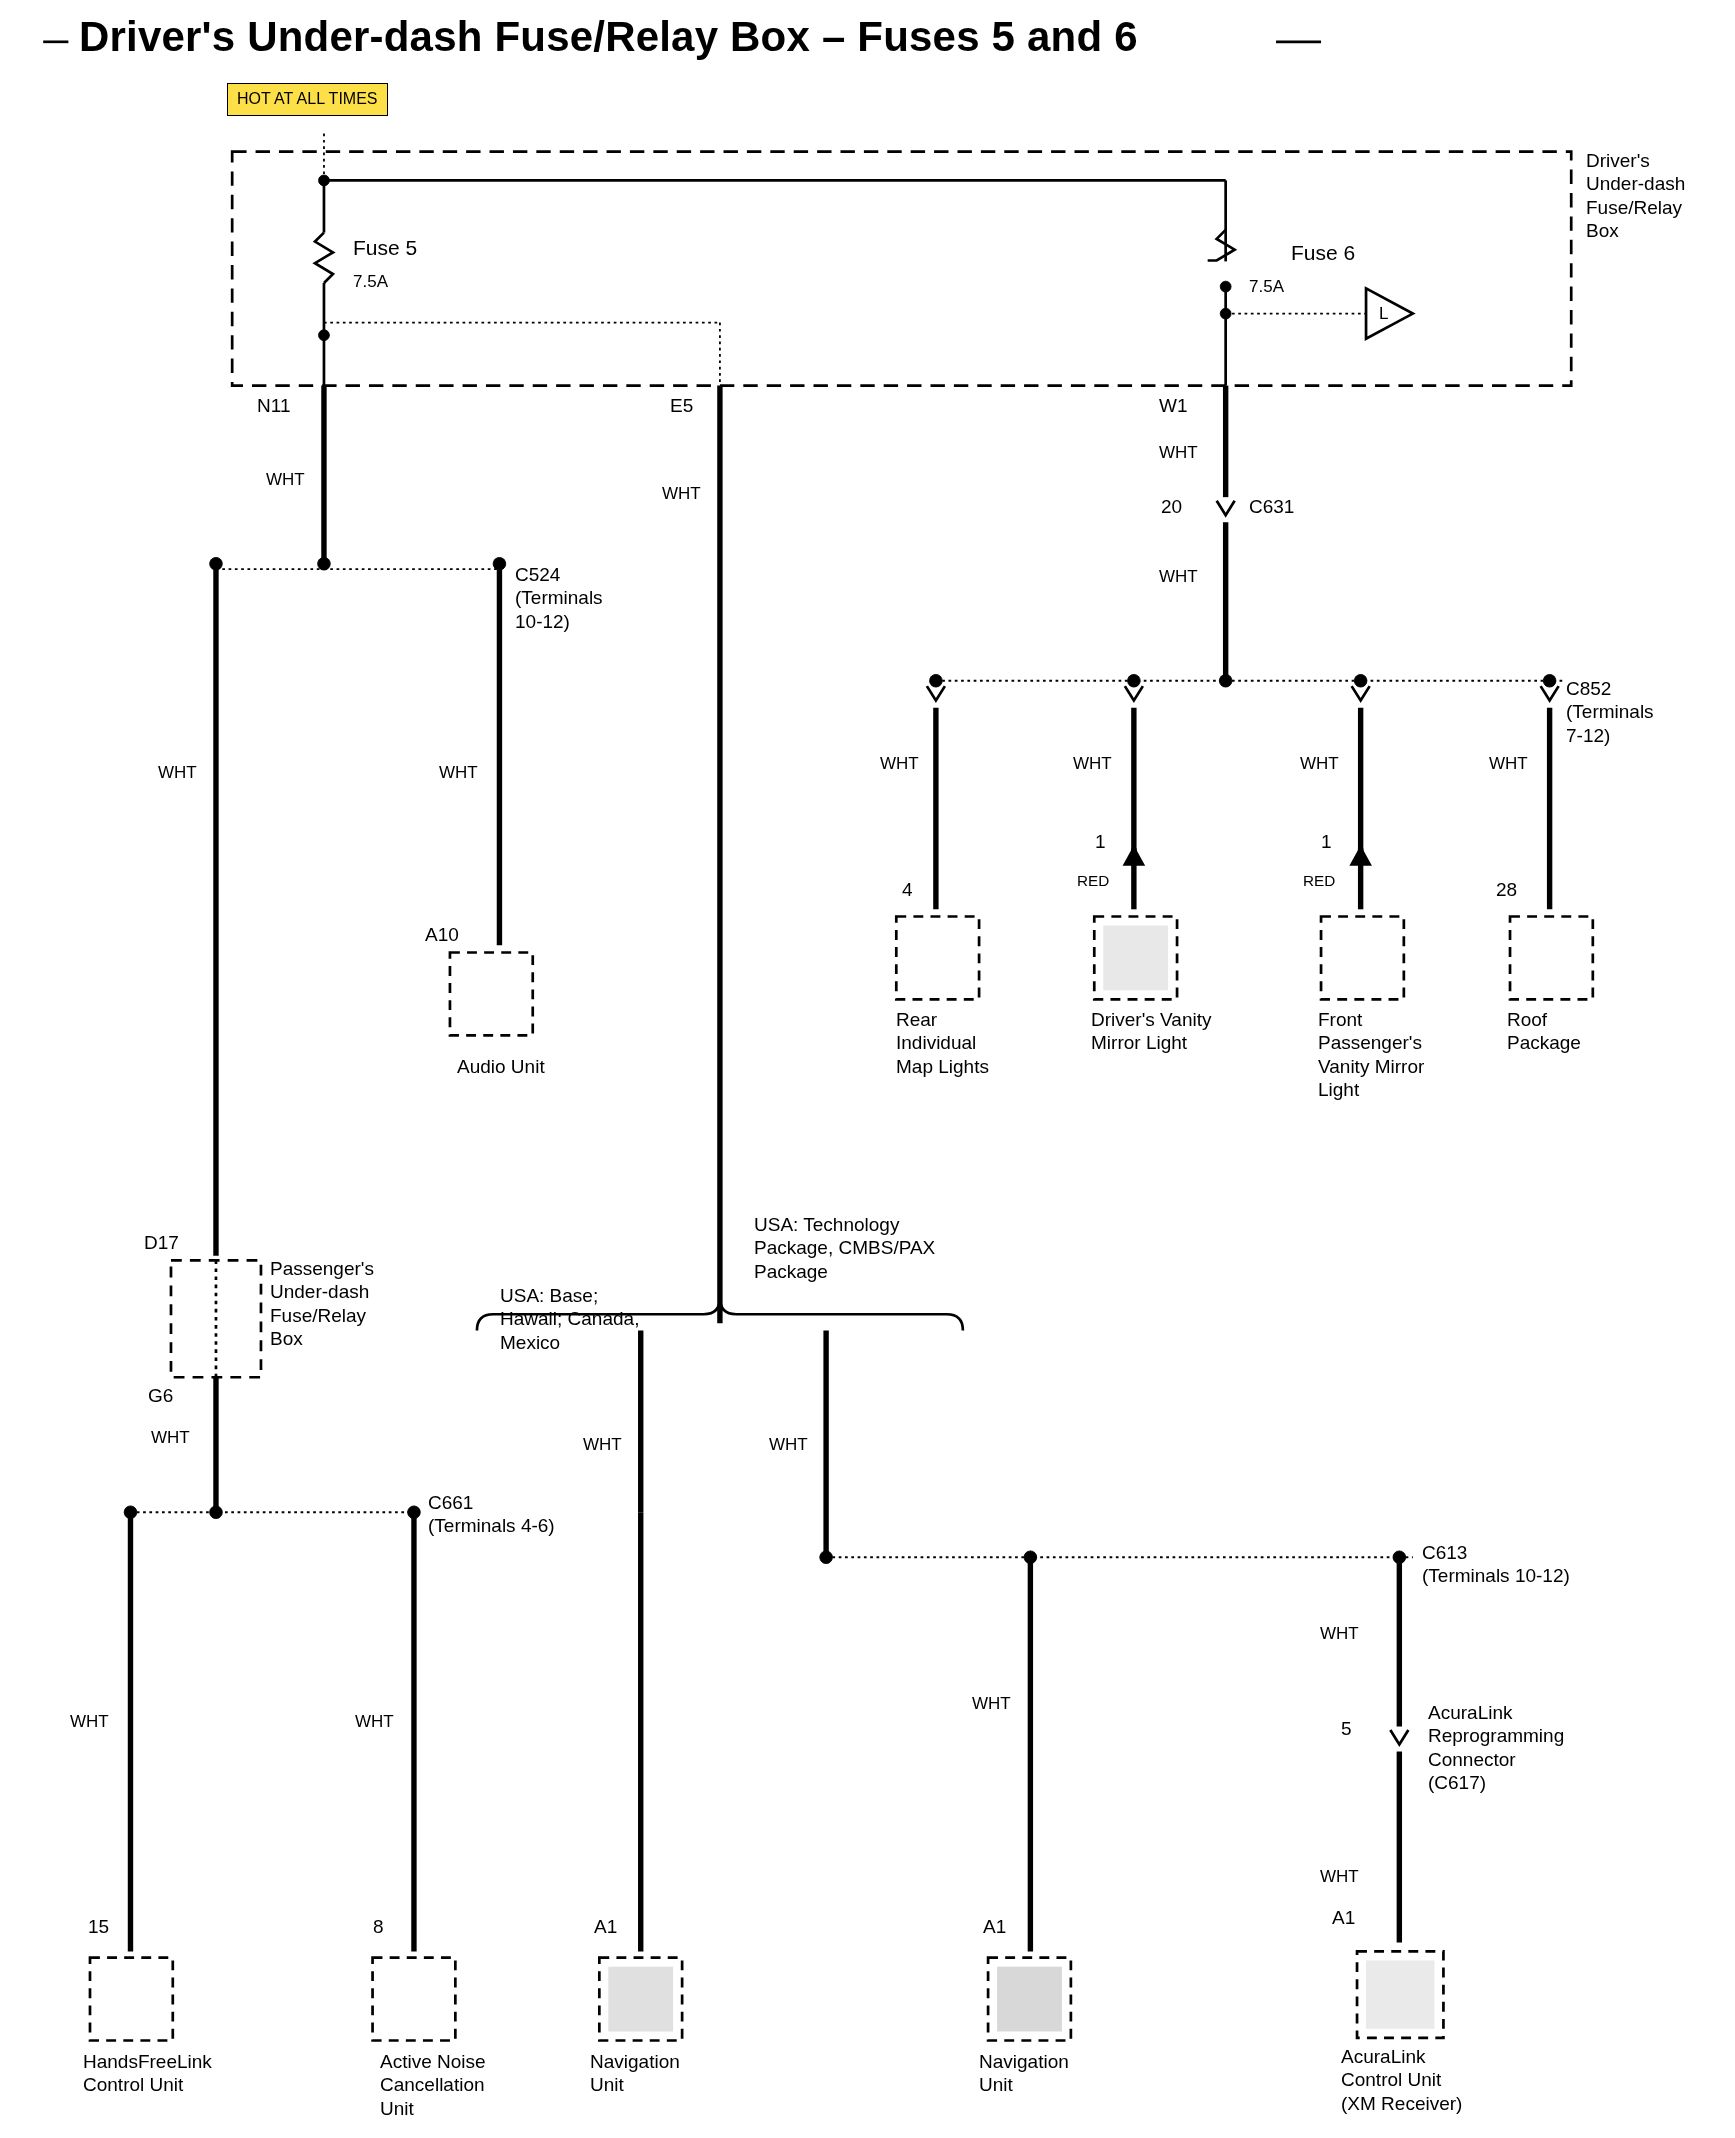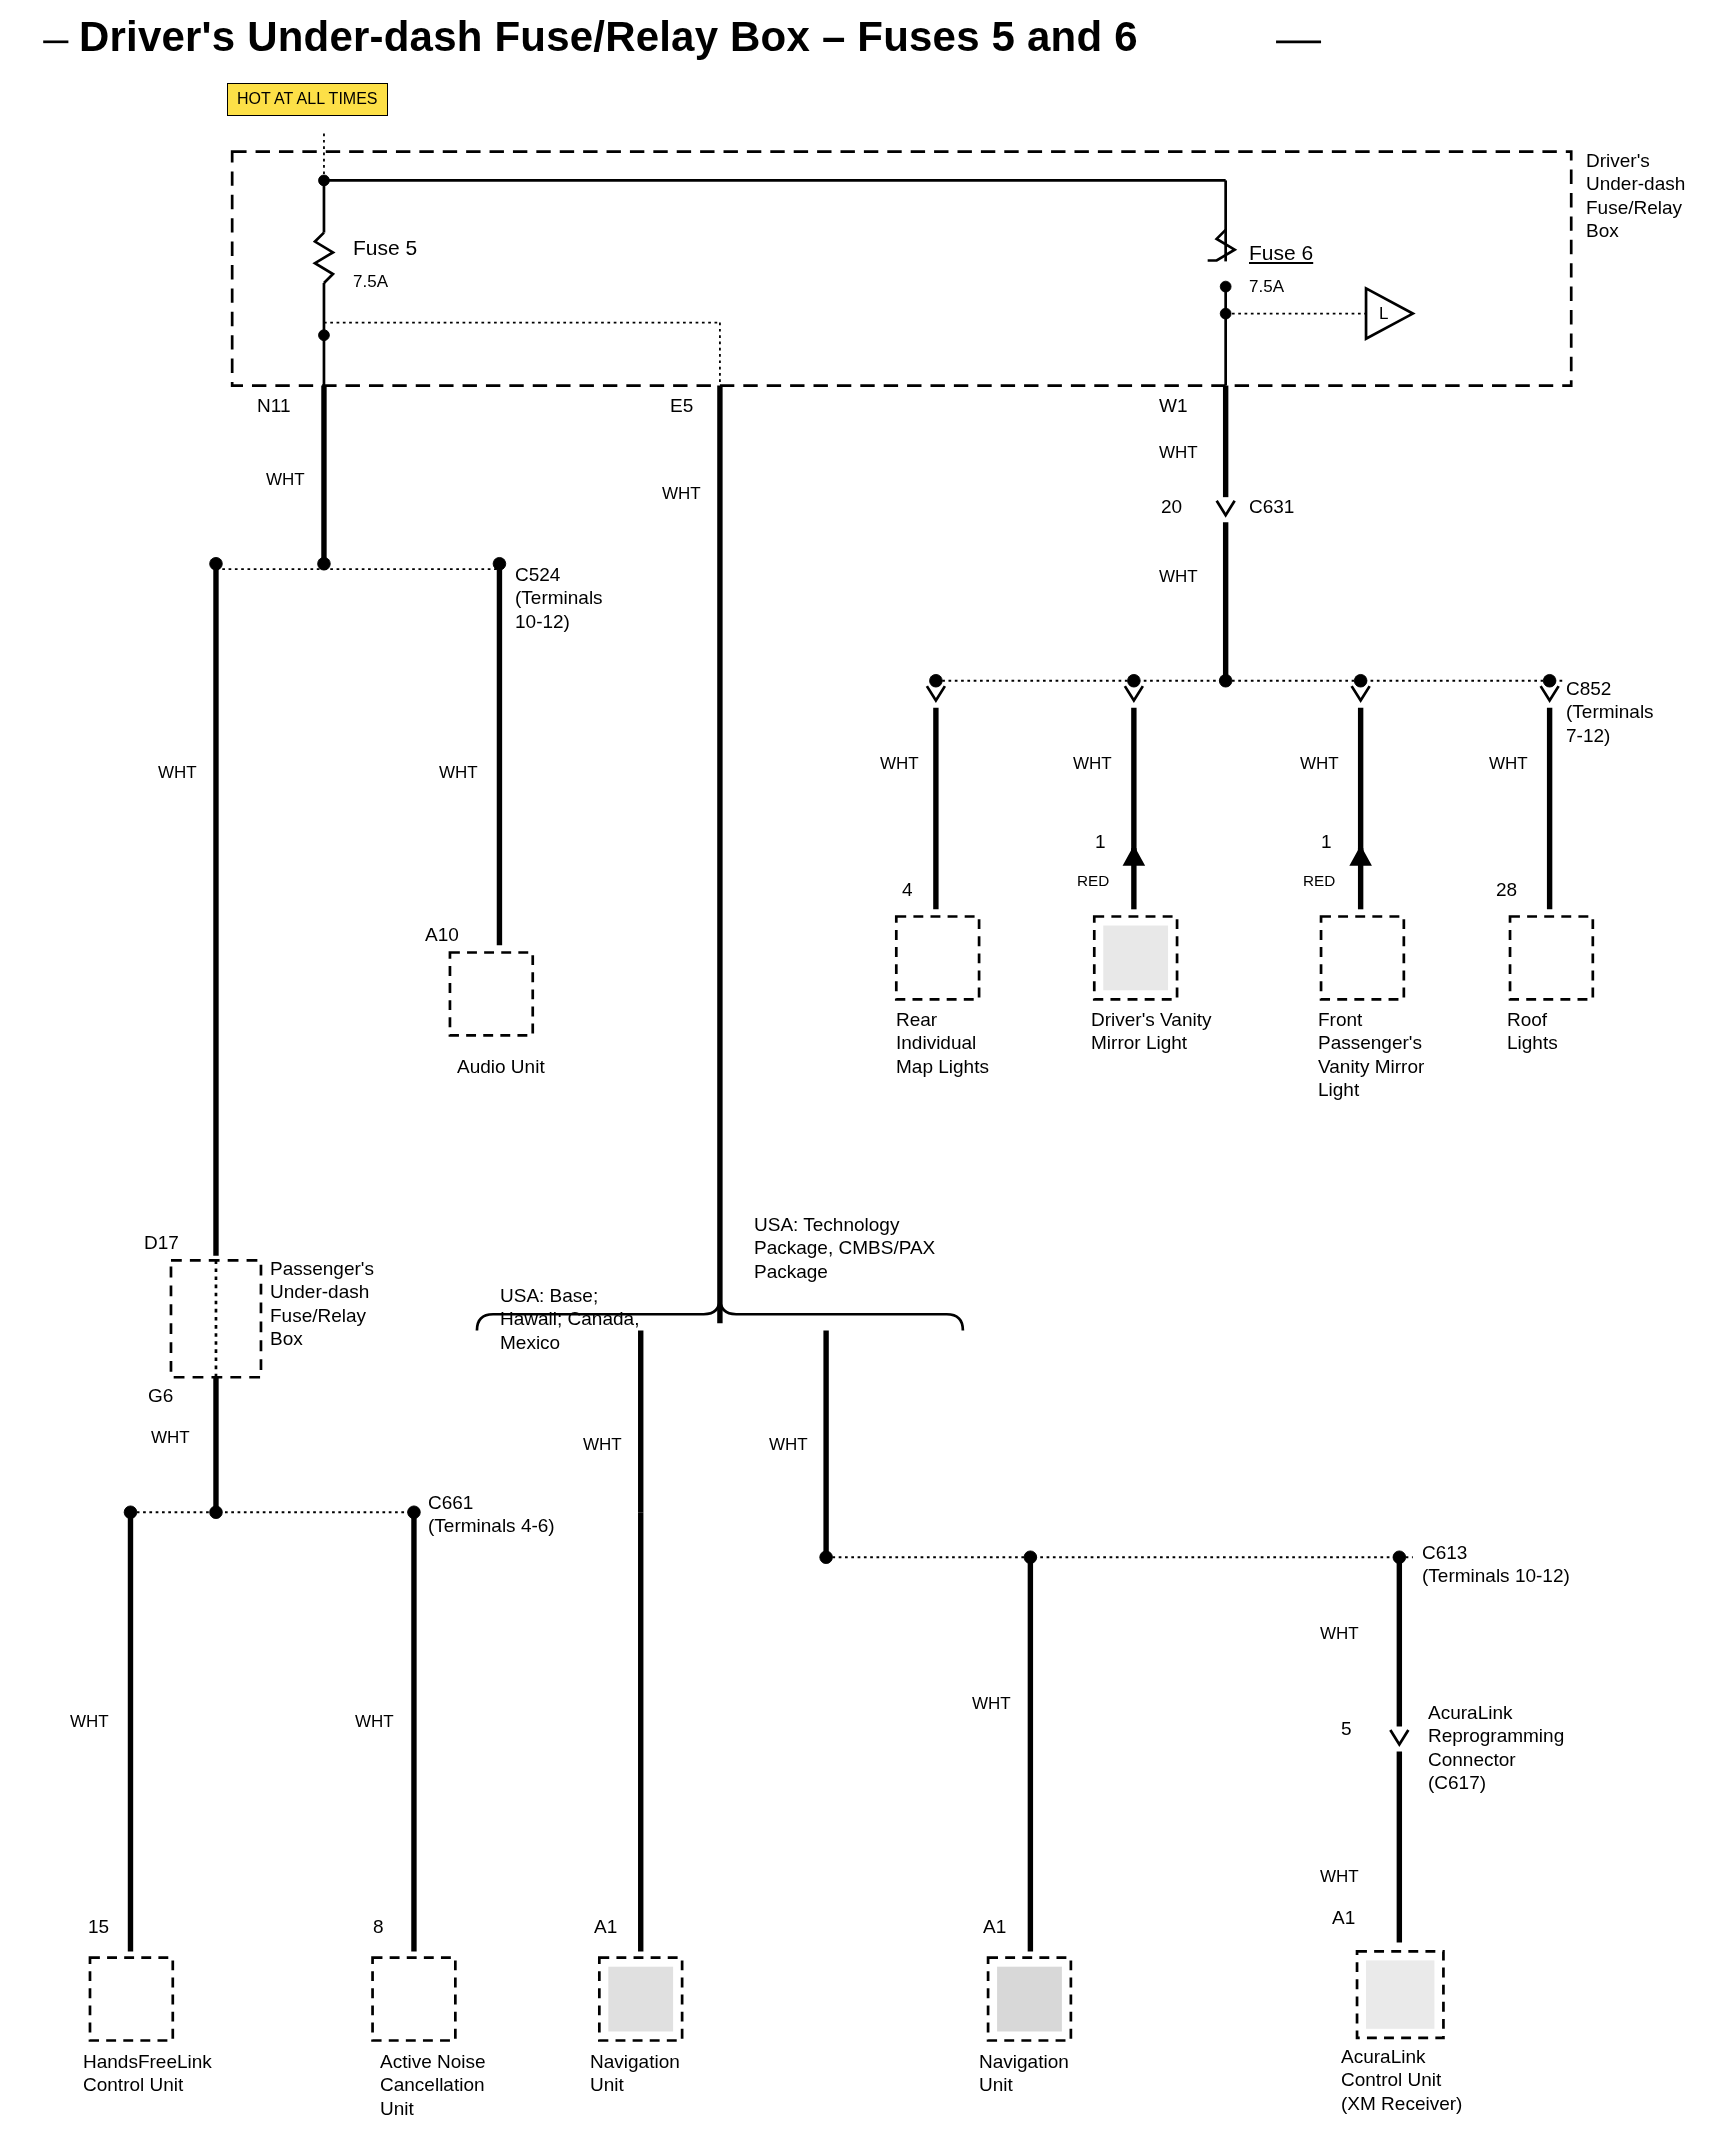--- a/index.html
+++ b/index.html
@@ -179,21 +179,21 @@
     </g>
   </svg>
 
   <div class="lbl" style="left:1586px; top:149px;">Driver's
 Under-dash
 Fuse/Relay
 Box</div>
 
   <div class="lbl" style="left:353px; top:236px; font-size:21px;">Fuse 5</div>
   <div class="lbl sm" style="left:353px; top:270px;">7.5A</div>
-  <div class="lbl" style="left:1249px; top:241px; font-size:21px;text-decoration:underline;">Fuse 6</div>
+  <div class="lbl" style="left:1291px; top:241px; font-size:21px;">Fuse 6</div>
   <div class="lbl sm" style="left:1249px; top:275px;">7.5A</div>
   <div class="lbl sm" style="left:1379px; top:302px;">L</div>
 
   <div class="lbl" style="left:257px; top:394px;">N11</div>
   <div class="lbl" style="left:670px; top:394px;">E5</div>
   <div class="lbl" style="left:1159px; top:394px;">W1</div>
 
   <div class="lbl sm" style="left:266px; top:468px;">WHT</div>
   <div class="lbl sm" style="left:662px; top:482px;">WHT</div>
   <div class="lbl sm" style="left:1159px; top:441px;">WHT</div>
@@ -227,21 +227,21 @@
   <div class="lbl" style="left:896px; top:1008px;">Rear
 Individual
 Map Lights</div>
   <div class="lbl" style="left:1091px; top:1008px;">Driver's Vanity
 Mirror Light</div>
   <div class="lbl" style="left:1318px; top:1008px;">Front
 Passenger's
 Vanity Mirror
 Light</div>
   <div class="lbl" style="left:1507px; top:1008px;">Roof
-Lights</div>
+Package</div>
 
   <div class="lbl" style="left:144px; top:1231px;">D17</div>
   <div class="lbl" style="left:270px; top:1257px;">Passenger's
 Under-dash
 Fuse/Relay
 Box</div>
   <div class="lbl" style="left:148px; top:1384px;">G6</div>
   <div class="lbl sm" style="left:151px; top:1426px;">WHT</div>
 
   <div class="lbl" style="left:428px; top:1491px;">C661

